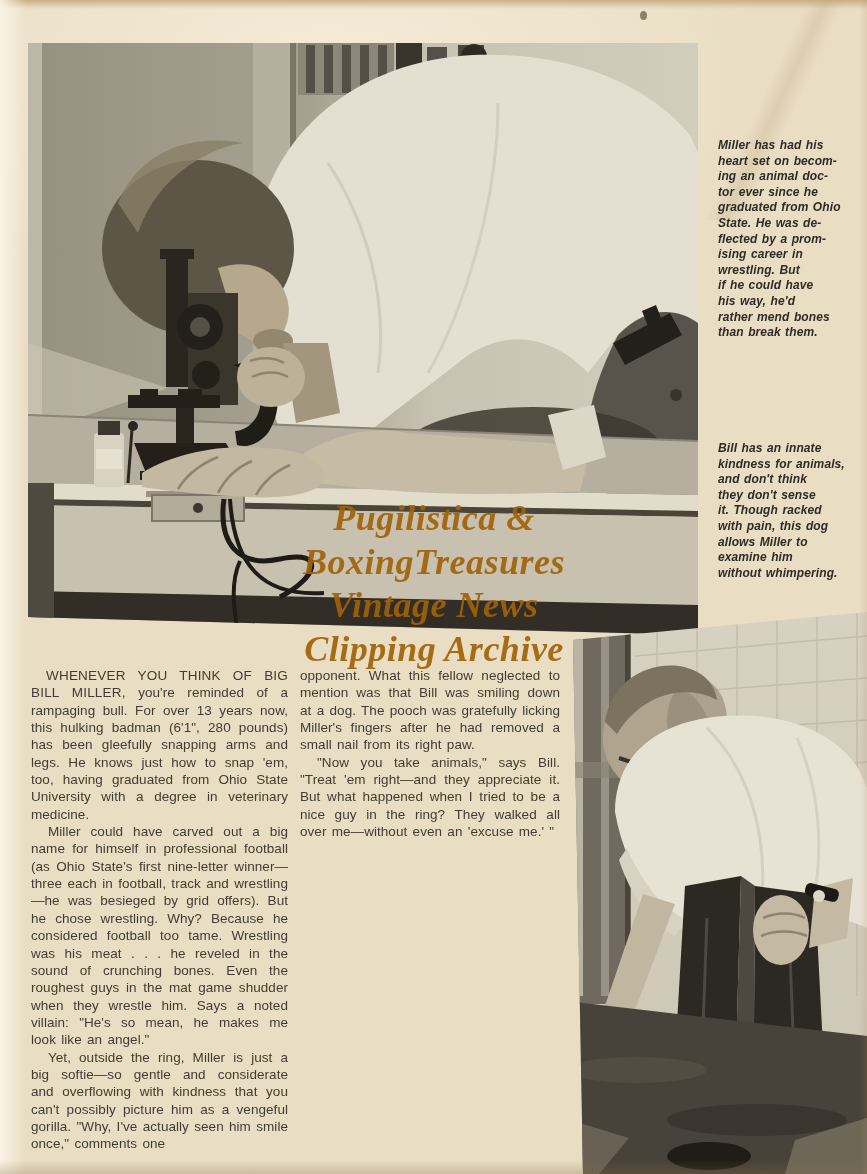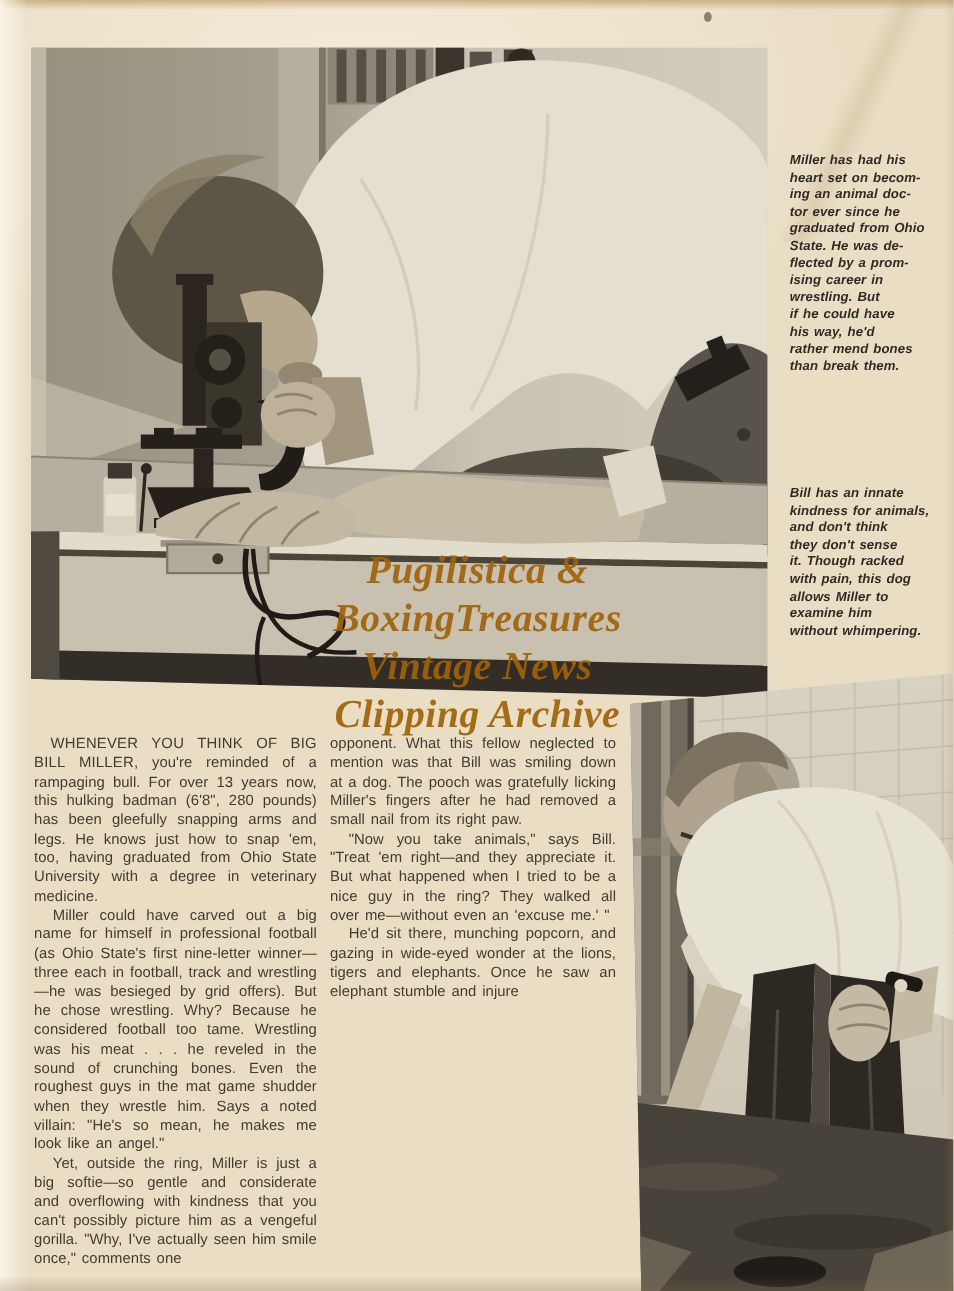--- a/index.html
+++ b/index.html
@@ -267,28 +267,27 @@
 allows Miller to
 examine him
 without whimpering.</div>
 
 <div id="watermark">Pugilistica &amp;
 BoxingTreasures
 Vintage News
 Clipping Archive</div>
 
 <div class="col" id="col-left">
-  <p><span class="lead">WHENEVER YOU THINK OF BIG BILL MILLER,</span><span> you're reminded of a rampaging bull. For over 13 years now, this hulking badman (6'8", 280 pounds) has been gleefully snapping arms and legs. He knows just how to snap 'em, too, having graduated from Ohio State University with a degree in veterinary medicine.</span></p>
+  <p><span class="lead">WHENEVER YOU THINK OF BIG BILL MILLER,</span><span> you're reminded of a rampaging bull. For over 13 years now, this hulking badman (6'1", 280 pounds) has been gleefully snapping arms and legs. He knows just how to snap 'em, too, having graduated from Ohio State University with a degree in veterinary medicine.</span></p>
   <p class="ind">Miller could have carved out a big name for himself in professional football (as Ohio State's first nine-letter winner—three each in football, track and wrestling—he was besieged by grid offers). But he chose wrestling. Why? Because he considered football too tame. Wrestling was his meat . . . he reveled in the sound of crunching bones. Even the roughest guys in the mat game shudder when they wrestle him. Says a noted villain: "He's so mean, he makes me look like an angel."</p>
   <p class="ind">Yet, outside the ring, Miller is just a big softie—so gentle and considerate and overflowing with kindness that you can't possibly picture him as a vengeful gorilla. "Why, I've actually seen him smile once," comments one</p>
 </div>
 
 <div class="col" id="col-right">
   <p>opponent. What this fellow neglected to mention was that Bill was smiling down at a dog. The pooch was gratefully licking Miller's fingers after he had removed a small nail from its right paw.</p>
   <p class="ind">"Now you take animals," says Bill. "Treat 'em right—and they appreciate it. But what happened when I tried to be a nice guy in the ring? They walked all over me—without even an 'excuse me.' "</p>
-  <p class="ind">He'd sit there, munching popcorn, and gazing in wide-eyed wonder at the lions, tigers and elephants. Once he saw an elephant stumble and injure</p>
 </div>
 
 <div class="sheen" id="edge-top"></div>
 <div class="sheen" id="edge-left"></div>
 <div class="sheen" id="edge-bottom"></div>
 <div class="sheen" id="edge-right"></div>
 <div class="sheen" id="speck"></div>
 
 </body></html>

